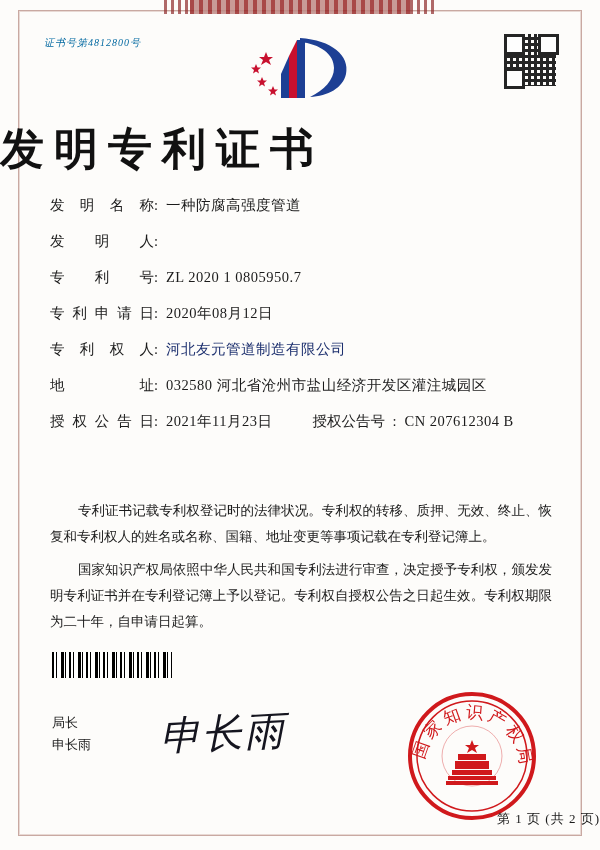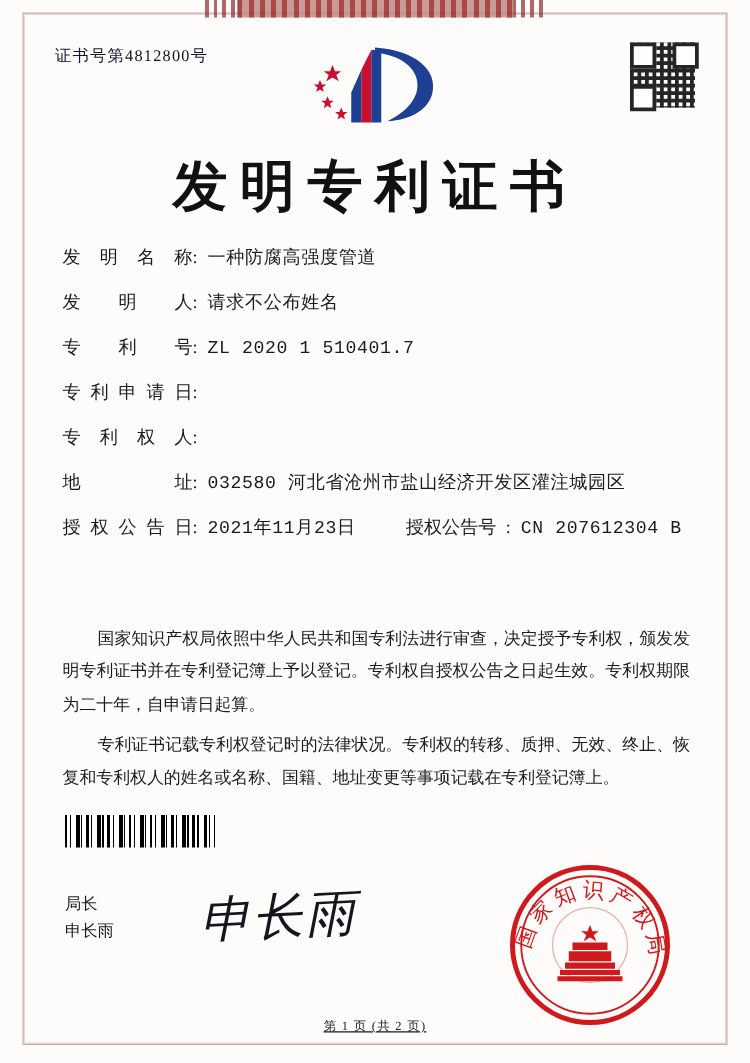--- a/index.html
+++ b/index.html
@@ -50,23 +50,24 @@
     opacity: .7;
   }
   .ornament-left { left: 164px; }
   .ornament-right { right: 164px; }
 
   
   .cert-no {
     position: absolute;
     left: 44px;
     top: 36px;
-    font-size: 13px;
+    font-size: 10px;
     letter-spacing: 1px;
-    color: #0f172a;
+    color: #0369a1;
+    font-style: italic;
   }
 
   
   .qr {
     position: absolute;
     right: 44px;
     top: 34px;
     width: 52px;
     height: 52px;
     background:
@@ -96,21 +97,21 @@
     height: 68px;
   }
   .emblem svg { display: block; }
 
   
   .doc-title {
     position: absolute;
     left: 0;
     right: 0;
     top: 120px;
-    text-align: center;
+    text-align: left;
     font-size: 44px;
     letter-spacing: 10px;
     color: #111;
     font-weight: bold;
     font-family: "DejaVu Serif", "Liberation Serif", serif;
   }
 
   
   .fields {
     position: absolute;
@@ -130,21 +131,21 @@
     flex: 0 0 104px;
     letter-spacing: 0px;
     white-space: nowrap;
   }
   .field-label.spread {
     display: flex;
     justify-content: space-between;
   }
   .field-label.spread span { display: inline-block; }
   .field-colon { width: 12px; flex: 0 0 12px; }
-  .field-value { flex: 1 1 auto; letter-spacing: .5px; font-family: Liberation Mono, monospace; }
+  .field-value { flex: 1 1 auto; letter-spacing: .5px; }
   .field-value.blue { color: #1c2f6e; }
 
   .row-two { display: flex; align-items: baseline; }
   .row-two .seg { display: flex; align-items: baseline; }
   .row-two .seg.second { margin-left: 40px; }
   .row-two .seg.second .field-label { width: 80px; flex: 0 0 80px; }
 
   
   .paras {
     position: absolute;
@@ -199,25 +200,24 @@
     width: 136px;
     height: 136px;
   }
   .seal svg { display: block; }
 
   
   .footer {
     position: absolute;
     left: 0; right: 0;
     bottom: 22px;
-    text-align: center;
-    font-size: 10px;
+    text-align: right;
+    font-size: 13px;
     color: #1b1b1b;
     letter-spacing: 1px;
-    text-decoration: underline;
   }
 </style>
 </head>
 <body>
 
 <div class="page">
 
   <div class="border-frame"></div>
   <div class="ornament-left"></div>
   <div class="top-ornament"></div>
@@ -260,52 +260,53 @@
       <div class="field-value">一种防腐高强度管道</div>
     </div>
 
     <div class="field-row">
       <div class="field-label spread">
         <span>发</span>
           <span>明</span>
           <span>人</span>
       </div>
       <div class="field-colon">:</div>
-      <div class="field-value">请求不公布姓名</div>
     </div>
 
     <div class="field-row">
       <div class="field-label spread">
         <span>专</span>
           <span>利</span>
           <span>号</span>
       </div>
       <div class="field-colon">:</div>
-      <div class="field-value">ZL 2020 1 510401.7</div>
+      <div class="field-value">ZL 2020 1 0805950.7</div>
     </div>
 
     <div class="field-row">
       <div class="field-label spread">
         <span>专</span>
           <span>利</span>
           <span>申</span>
           <span>请</span>
           <span>日</span>
       </div>
       <div class="field-colon">:</div>
+      <div class="field-value">2020年08月12日</div>
     </div>
 
     <div class="field-row">
       <div class="field-label spread">
         <span>专</span>
           <span>利</span>
           <span>权</span>
           <span>人</span>
       </div>
       <div class="field-colon">:</div>
+      <div class="field-value blue">河北友元管道制造有限公司</div>
     </div>
 
     <div class="field-row">
       <div class="field-label spread">
         <span>地</span>
           <span>址</span>
       </div>
       <div class="field-colon">:</div>
       <div class="field-value">032580 河北省沧州市盐山经济开发区灌注城园区</div>
     </div>
@@ -325,22 +326,22 @@
       <div class="seg second">
         <div class="field-label spread">授权公告号</div>
         <div class="field-colon">:</div>
         <div class="field-value">CN 207612304 B</div>
       </div>
     </div>
 
   </div>
 
   <div class="paras">
+    <p>专利证书记载专利权登记时的法律状况。专利权的转移、质押、无效、终止、恢复和专利权人的姓名或名称、国籍、地址变更等事项记载在专利登记簿上。</p>
     <p>国家知识产权局依照中华人民共和国专利法进行审查，决定授予专利权，颁发发明专利证书并在专利登记簿上予以登记。专利权自授权公告之日起生效。专利权期限为二十年，自申请日起算。</p>
-    <p>专利证书记载专利权登记时的法律状况。专利权的转移、质押、无效、终止、恢复和专利权人的姓名或名称、国籍、地址变更等事项记载在专利登记簿上。</p>
   </div>
 
   <div class="barcode"></div>
 
   <div class="sig-block">
     <div>局长</div>
     <div>申长雨</div>
   </div>
 
   <div class="sig-script">申长雨</div>

